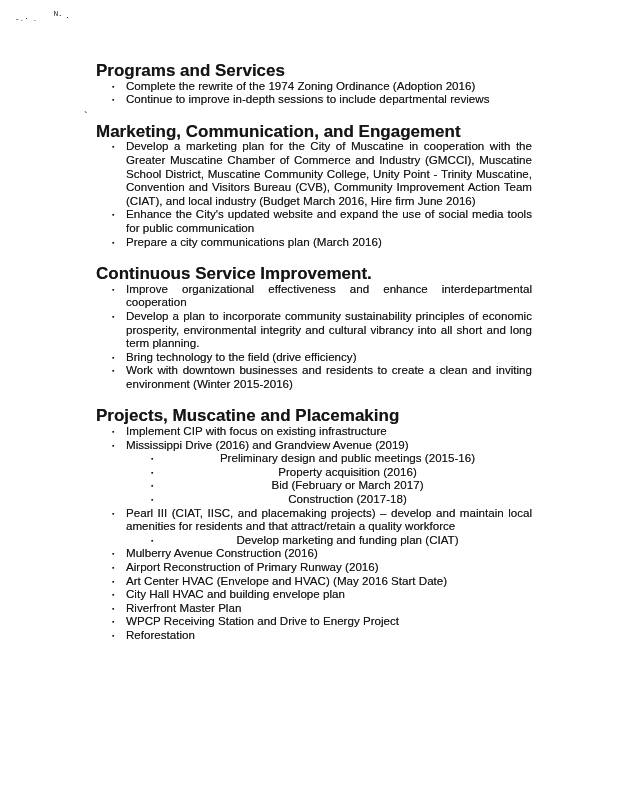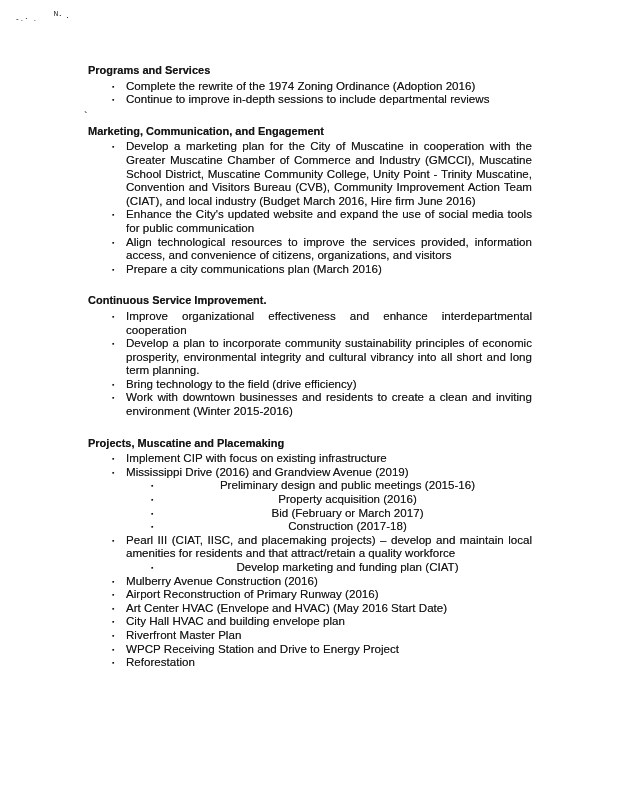--- a/index.html
+++ b/index.html
@@ -16,22 +16,22 @@
     position: absolute;
     left: 88px;
     top: 64px;
     width: 444px;
     font-size: 11.6px;
     line-height: 13.6px;
     text-shadow: 0 0 0.5px rgba(0,0,0,0.55);
   }
   section { margin-bottom: 19px; }
   .sec-title {
-    margin: 0 0 1px 0;
-    font-size: 11px;
+    margin: 0 0 1px 8px;
+    font-size: 17px;
     font-weight: bold;
     line-height: 13.6px;
   }
   .item { position: relative; text-align: justify; }
   .item.l1 { padding-left: 38px; }
   .item.l2 { padding-left: 75px; text-align: center; }
   .bullet {
     position: absolute;
     top: 1px;
     font-size: 7px;
@@ -60,21 +60,20 @@
   <div class="content" id="doc-content">
       <section>
         <h3 class="sec-title">Programs and Services</h3>
         <div class="item l1"><span class="bullet">▪</span><span>Complete the rewrite of the 1974 Zoning Ordinance (Adoption 2016)</span></div>
         <div class="item l1"><span class="bullet">▪</span><span>Continue to improve in-depth sessions to include departmental reviews</span></div>
       </section>
       <section>
         <h3 class="sec-title">Marketing, Communication, and Engagement</h3>
         <div class="item l1"><span class="bullet">▪</span><span>Develop a marketing plan for the City of Muscatine in cooperation with the Greater Muscatine Chamber of Commerce and Industry (GMCCI), Muscatine School District, Muscatine Community College, Unity Point - Trinity Muscatine, Convention and Visitors Bureau (CVB), Community Improvement Action Team (CIAT), and local industry (Budget March 2016, Hire firm June 2016)</span></div>
         <div class="item l1"><span class="bullet">▪</span><span>Enhance the City's updated website and expand the use of social media tools for public communication</span></div>
-        <div class="item l1"><span class="bullet">▪</span><span>Align technological resources to improve the services provided, information access, and convenience of citizens, organizations, and visitors</span></div>
         <div class="item l1"><span class="bullet">▪</span><span>Prepare a city communications plan (March 2016)</span></div>
       </section>
       <section>
         <h3 class="sec-title">Continuous Service Improvement.</h3>
         <div class="item l1"><span class="bullet">▪</span><span>Improve organizational effectiveness and enhance interdepartmental cooperation</span></div>
         <div class="item l1"><span class="bullet">▪</span><span>Develop a plan to incorporate community sustainability principles of economic prosperity, environmental integrity and cultural vibrancy into all short and long term planning.</span></div>
         <div class="item l1"><span class="bullet">▪</span><span>Bring technology to the field (drive efficiency)</span></div>
         <div class="item l1"><span class="bullet">▪</span><span>Work with downtown businesses and residents to create a clean and inviting environment (Winter 2015-2016)</span></div>
       </section>
       <section>

